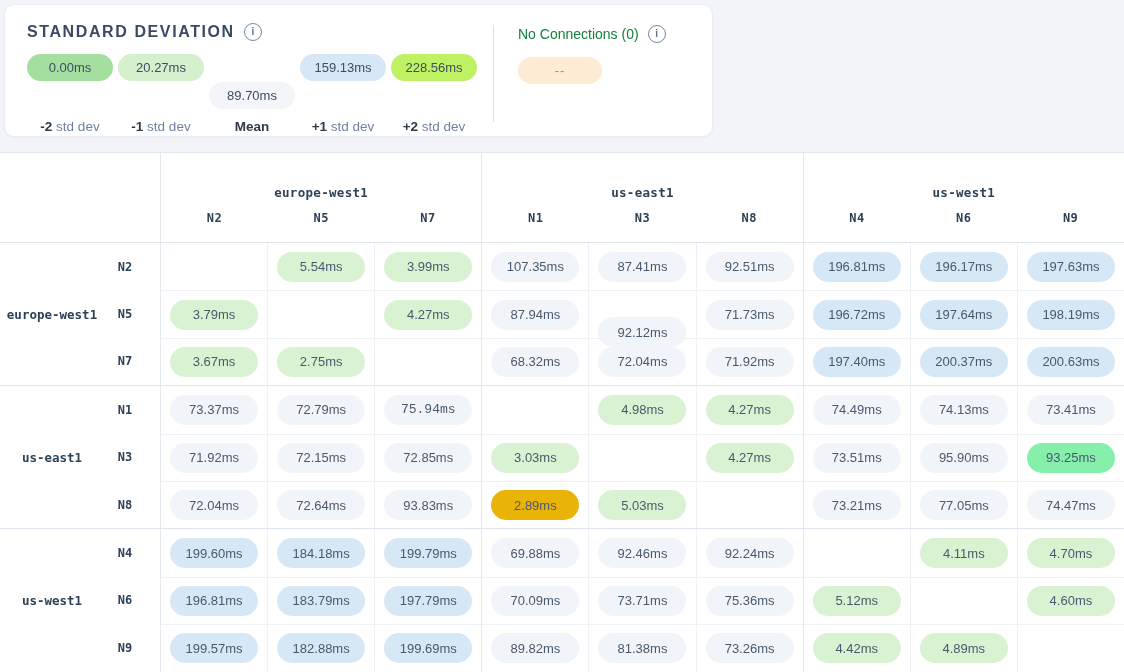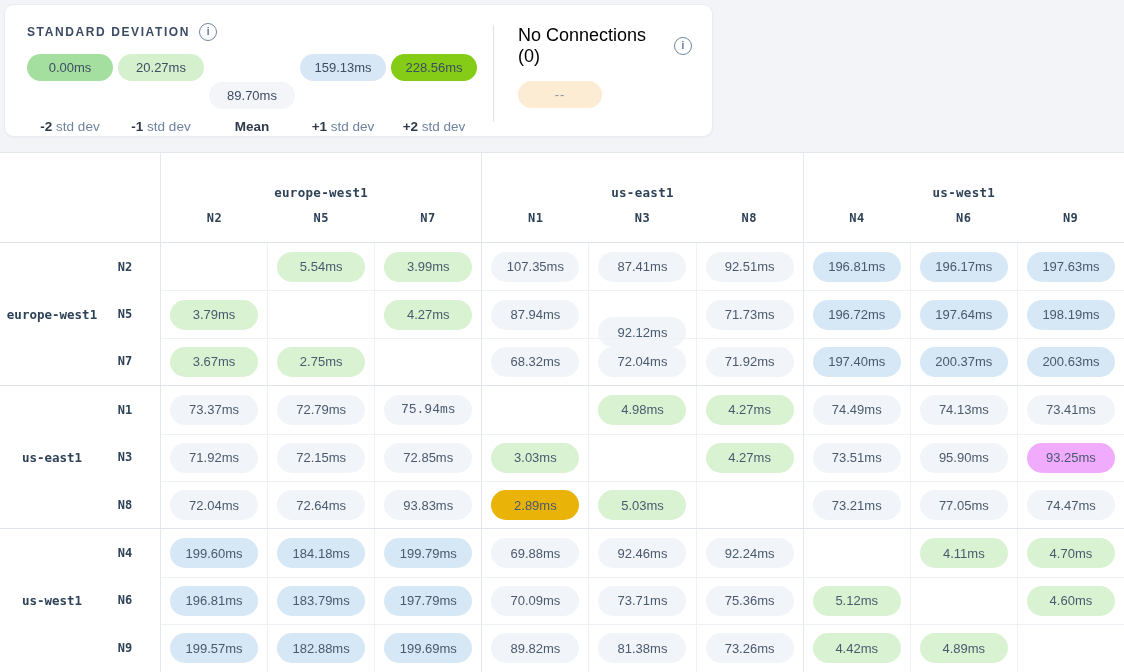--- a/index.html
+++ b/index.html
@@ -11,41 +11,41 @@
   
   .legend-card {
     position:absolute; left:4px; top:4px; width:709px; height:133px;
     background:#ffffff; border:1px solid #e9ecf2; border-radius:10px;
     box-sizing:border-box; display:flex; padding:18px 20px 0 22px;
     box-shadow:0 1px 2px rgba(40,50,70,.04);
   }
   .legend-left { width:452px; flex:none; }
   .title-row { display:flex; align-items:center; gap:9px; }
   .lg-title {
-    font-size:12px; font-weight:700; letter-spacing:1.6px; color:#3b4a63;text-align:right;
+    font-size:16px; font-weight:700; letter-spacing:1.6px; color:#3b4a63;text-align:right;
   }
   .info-icon {
     width:16px; height:16px; border:1.5px solid #7186a5; border-radius:50%;
     color:#5e7396; font-size:10px; font-weight:700; line-height:16px;
     text-align:center; flex:none; cursor:pointer; box-sizing:content-box;
   }
   .lg-badges { display:flex; gap:5px; margin-top:13px; }
   .lg-badge {
     width:86px; height:27px; border-radius:14px; flex:none;
     display:flex; align-items:center; justify-content:center;
     font-size:13px; color:#3e4d61;
   }
   .lg-labels { display:flex; gap:5px; margin-top:10px; }
   .lg-label { width:86px; flex:none; text-align:center; font-size:13.5px; color:#6e82a0; }
   .lg-label b { color:#2e3a49; font-weight:700; }
 
   .legend-divider { width:1px; background:#dde2ea; margin:2px 0 14px 14px; }
 
   .legend-right { flex:1; padding-left:24px; padding-top:2px; }
-  .nc-title { font-size:18px; color:#000000; }
+  .nc-title { font-size:14px; color:#15803d; }
   .nc-badge {
     margin-top:14px; width:84px; height:27px; border-radius:14px;
     display:flex; align-items:center; justify-content:center;
     font-size:13px; color:#8d929b; letter-spacing:1px;
   }
 
   
   .matrix {
     position:absolute; left:0; top:152px; width:1124px; background:#ffffff;
     border-top:1px solid #e3e7ee; border-bottom:1px solid #e3e7ee;
@@ -95,21 +95,21 @@
     <div class="legend-left">
       <div class="title-row">
         <span class="lg-title">STANDARD DEVIATION</span>
         <span class="info-icon">i</span>
       </div>
       <div class="lg-badges" id="lg-badges">
           <div class="lg-badge" style="background: rgb(164, 223, 160);">0.00ms</div>
           <div class="lg-badge" style="background: rgb(213, 240, 205);">20.27ms</div>
           <div class="lg-badge" style="background: rgb(243, 245, 249); margin-top: 28px;">89.70ms</div>
           <div class="lg-badge" style="background: rgb(215, 231, 246);">159.13ms</div>
-          <div class="lg-badge" style="background: #84cc16;">228.56ms</div>
+          <div class="lg-badge" style="background: #bef264;">228.56ms</div>
         </div>
       <div class="lg-labels" id="lg-labels">
           <div class="lg-label"><b>-2</b> std dev</div>
           <div class="lg-label"><b>-1</b> std dev</div>
           <div class="lg-label"><b>Mean</b></div>
           <div class="lg-label"><b>+1</b> std dev</div>
           <div class="lg-label"><b>+2</b> std dev</div>
         </div>
     </div>
     <div class="legend-divider"></div>
@@ -299,21 +299,21 @@
             <div class="mx-cell">
               <div class="pill" style="background: rgb(217, 242, 209);">4.27ms</div>
             </div>
             <div class="mx-cell group-start">
               <div class="pill" style="background: rgb(241, 244, 248);">73.51ms</div>
             </div>
             <div class="mx-cell">
               <div class="pill" style="background: rgb(241, 244, 248);">95.90ms</div>
             </div>
             <div class="mx-cell">
-              <div class="pill" style="background: #f0abfc;">93.25ms</div>
+              <div class="pill" style="background: #86efac;">93.25ms</div>
             </div>
           </div>
           <div class="mx-row">
             <div class="mx-label-col">
               <div class="mx-region-lbl mono-lbl"></div>
               <div class="mx-node-lbl mono-lbl">N8</div>
             </div>
             <div class="mx-cell group-start">
               <div class="pill" style="background: rgb(241, 244, 248);">72.04ms</div>
             </div>

